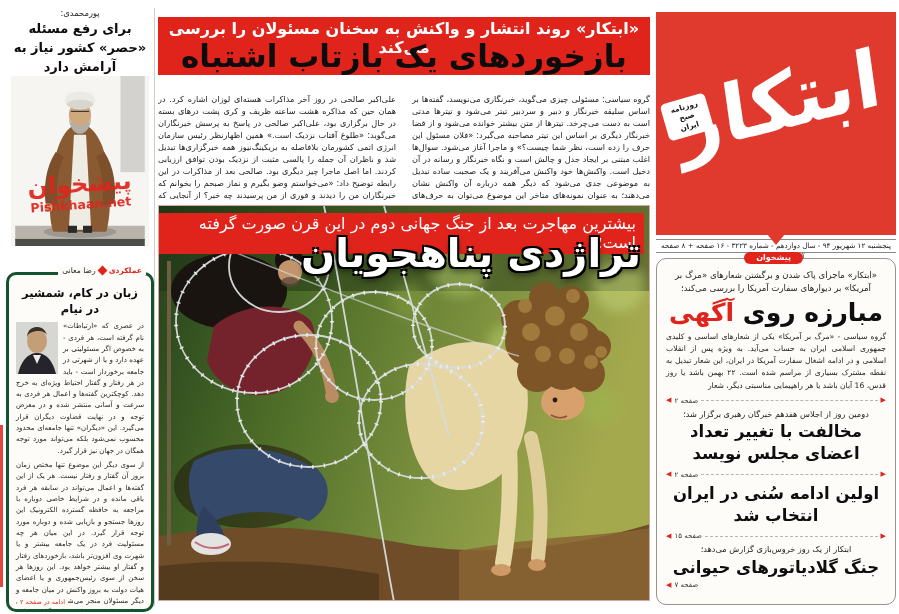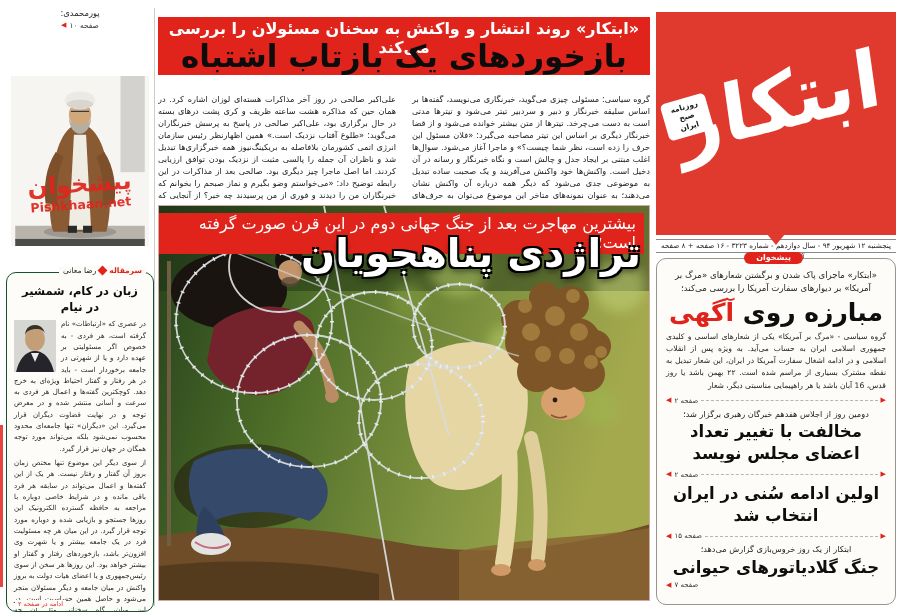--- a/index.html
+++ b/index.html
@@ -73,38 +73,39 @@
   .watermark { position:absolute; left:0; top:96px; width:138px; text-align:center; transform:rotate(-4deg); pointer-events:none; }
   .watermark .fa { font-size:24px; font-weight:bold; color:#e0241c; opacity:.92; line-height:1.05; }
   .watermark .en { font-size:12.5px; font-weight:bold; color:#e0241c; opacity:.92; }
 
   .ed-wrap { position:absolute; left:6px; top:272px; width:148px; height:340px; }
   .ed-head { position:absolute; top:-6px; right:8px; background:#fcfbf8; padding:0 4px; display:flex; align-items:center; gap:3px;
       font-size:7.6px; z-index:2; direction:rtl; }
   .ed-head .sec { color:#e0241c; font-weight:bold; }
   .ed-logo { width:7px; height:7px; background:#e0241c; transform:rotate(45deg); display:inline-block; }
   .ed-head .auth { color:#222; }
-  .ed-box { position:absolute; inset:0; border:1px solid #14532d; border-radius:10px; background:#fdfcf9;
+  .ed-box { position:absolute; inset:0; border:3px solid #14532d; border-radius:10px; background:#fdfcf9;
       padding:10px 7px 10px; overflow:hidden; direction:rtl; }
   .ed-headline { font-size:11.5px; font-weight:bold; text-align:center; line-height:1.4; color:#0d0d0d; margin-bottom:4px; letter-spacing:-.3px; }
   .ed-body { font-size:7px; line-height:1.62; text-align:justify; color:#1e1e1e; }
   .ed-body p + p { margin-top:3px; }
   .ed-photo { float:left; width:42px; height:52px; margin:1px 5px 2px 0; background:#d6d6d2; }
   .ed-cont { position:absolute; bottom:3px; left:8px; background:#fdfcf9; color:#e0241c; font-size:6.4px; padding:0 3px; z-index:2; }
 </style>
 </head>
 <body>
 
 <div class="page">
 
   <div class="vdivider"></div>
   <div class="edge-mark"></div>
 
   <div class="sb-brief">
     <div class="kicker">پورمحمدی:</div>
+    <div class="headline">برای رفع مسئله «حصر» کشور نیاز به آرامش دارد</div>
     <div class="pageref">
       <span class="arrow">◀</span>
       <span class="lbl">صفحه ۱۰</span>
     </div>
   </div>
 
   <div class="cleric">
     <svg width="138" height="170" viewBox="0 0 128 168">
       <rect width="128" height="168" fill="#f6f5f2"></rect>
       <rect x="104" y="0" width="24" height="95" fill="#3a352f" opacity="0.18"></rect>
@@ -125,21 +126,21 @@
       <rect x="67" y="148" width="9" height="7" fill="#2a2a28"></rect>
     </svg>
     <div class="watermark">
       <div class="fa">پیشخوان</div>
       <div class="en">Pishkhaan.net</div>
     </div>
   </div>
 
   <div class="ed-wrap">
     <div class="ed-head">
-      <span class="sec">سرمقاله</span>
+      <span class="sec">عملکردی</span>
       <span class="ed-logo"></span>
       <span class="auth">رضا معانی</span>
     </div>
     <div class="ed-box">
       <div class="ed-headline">زبان در کام، شمشیر در نیام</div>
       <div class="ed-body">
         <div class="ed-photo">
           <svg width="42" height="52" viewBox="0 0 42 52">
             <rect width="42" height="52" fill="#d6d6d2"></rect>
             <path d="M2,52 C6,36 14,31 21,31 C28,31 36,36 40,52 Z" fill="#24242a"></path>

